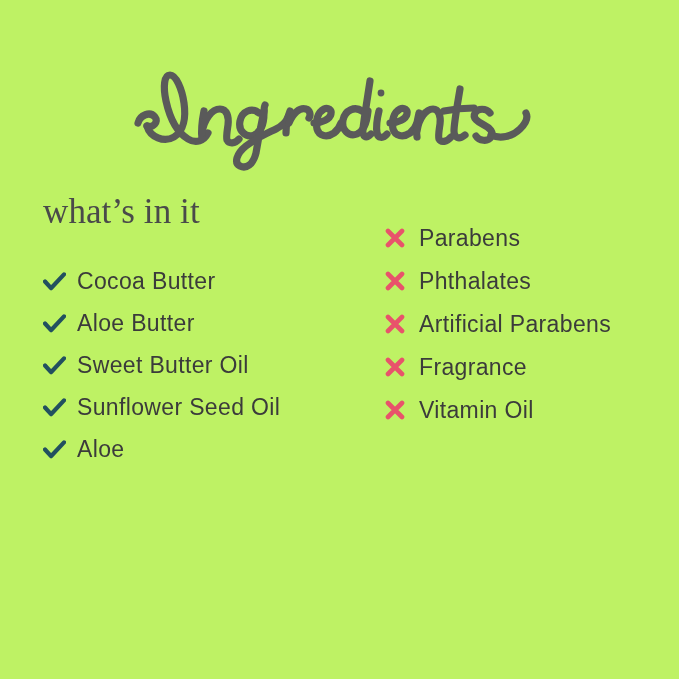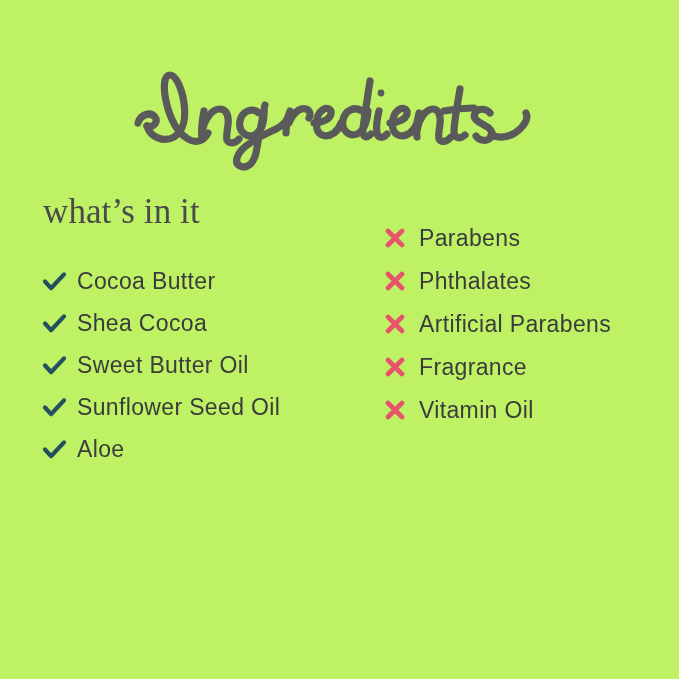--- a/index.html
+++ b/index.html
@@ -175,21 +175,21 @@
           </span>
           <span class="item-label">Cocoa Butter</span>
         </li>
 
         <li class="list-item">
           <span class="item-icon">
             <svg width="23" height="19" viewBox="0 0 23 19" xmlns="http://www.w3.org/2000/svg">
               <path d="M2 9.5 L8 16.2 L21 2.4" fill="none" stroke="#22505f" stroke-width="4.2" stroke-linecap="round" stroke-linejoin="round"></path>
             </svg>
           </span>
-          <span class="item-label">Shea Cocoa</span>
+          <span class="item-label">Aloe Butter</span>
         </li>
 
         <li class="list-item">
           <span class="item-icon">
             <svg width="23" height="19" viewBox="0 0 23 19" xmlns="http://www.w3.org/2000/svg">
               <path d="M2 9.5 L8 16.2 L21 2.4" fill="none" stroke="#22505f" stroke-width="4.2" stroke-linecap="round" stroke-linejoin="round"></path>
             </svg>
           </span>
           <span class="item-label">Sweet Butter Oil</span>
         </li>

